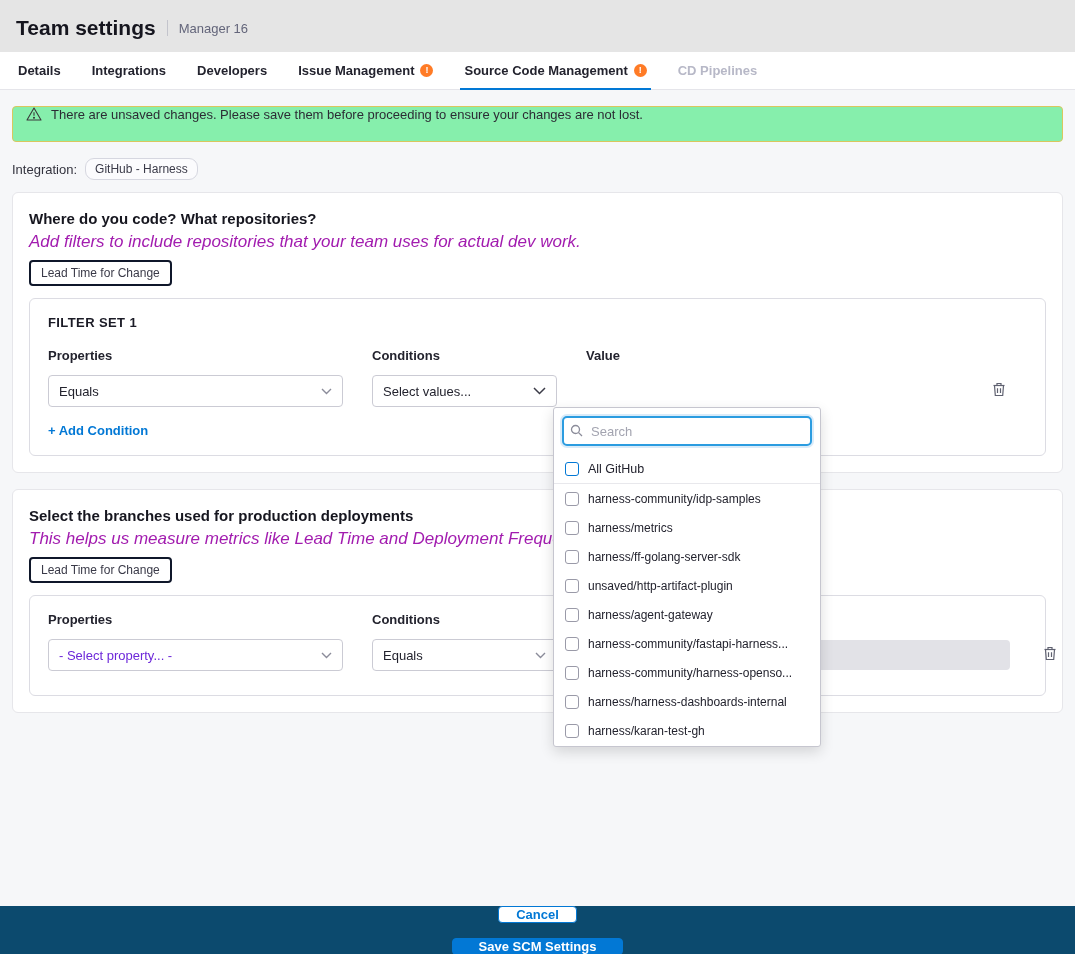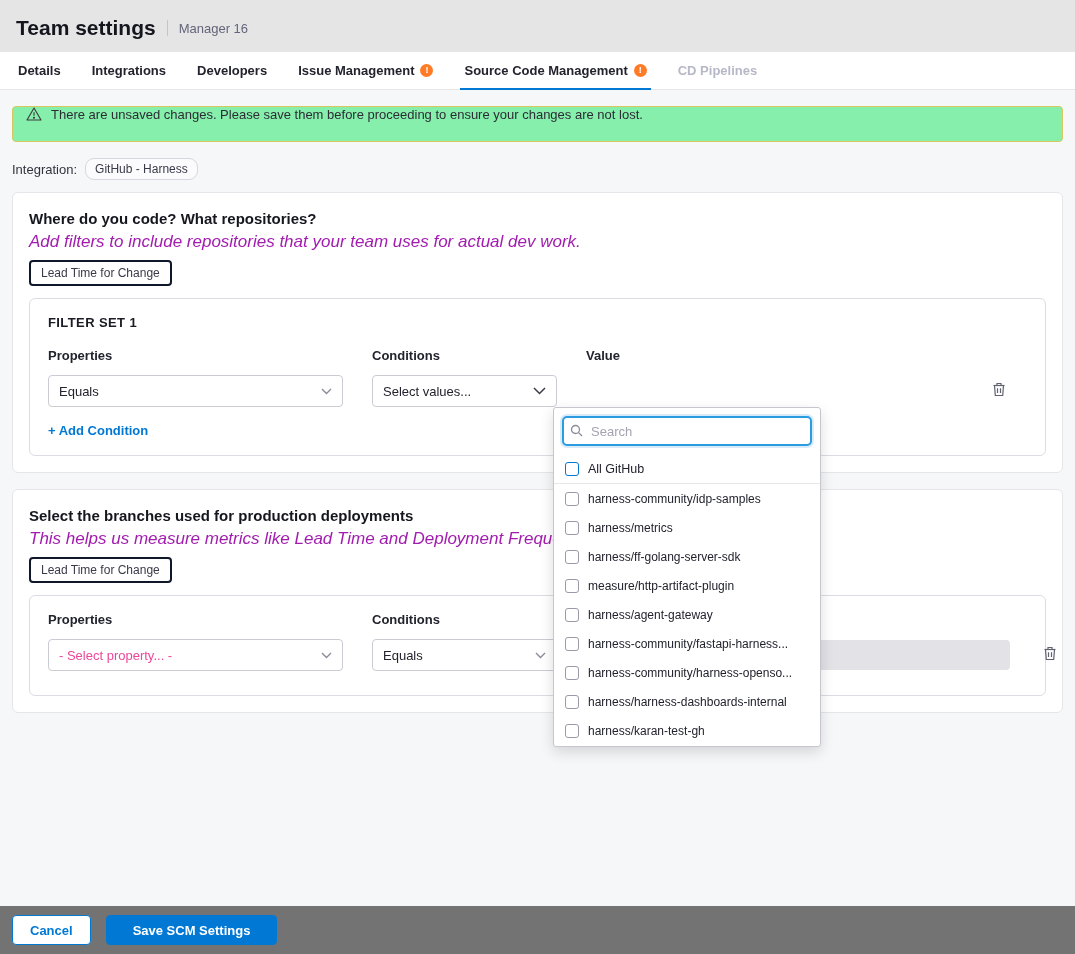--- a/index.html
+++ b/index.html
@@ -32,39 +32,39 @@
   .card { background:#fff; border:1px solid #e6e6ea; border-radius:6px; padding:16px; margin-bottom:16px; }
   .card-title { font-size:15px; font-weight:700; color:#16161f; line-height:20px; margin-bottom:4px; }
   .card-sub { font-size:17px; color:#a21caf; line-height:17px; margin-bottom:10px;font-style:italic; }
   .tag { display:inline-block; font-size:12px; padding:4px 10px; border:2px solid #0f172a; border-radius:4px; color:#3a3a48; background:#fff; margin-bottom:12px; }
 
   .filterbox { border:1px solid #dcdce3; border-radius:6px; padding:16px 18px; }
   .fs-title { font-size:13px; font-weight:700; letter-spacing:.4px; color:#1b1b26; margin-bottom:18px; }
   .cols { display:grid; grid-template-columns:295px 185px 424px 1fr; column-gap:29px; align-items:center; }
   .col-label { font-size:13px; font-weight:700; color:#23232e; margin-bottom:12px; }
   .select { height:32px; border:1px solid #cbcbd4; border-radius:4px; background:#fff; display:flex; align-items:center; justify-content:space-between; padding:0 10px; font-size:13px; color:#23232e; cursor:pointer; }
-  .select .ph { color:#ec4899; }
+  .select .ph { color:#6d28d9; }
   .trash-btn { background:none; border:none; cursor:pointer; justify-self:end; padding:4px; }
   .add-cond { margin-top:16px; font-size:13px; font-weight:700; color:#0278d5; cursor:pointer; display:inline-block; }
   .disabled-input { height:30px; background:#e2e2e7; border-radius:4px; width:100%; }
 
   
   .dropdown { position:absolute; left:553px; top:407px; width:268px; height:340px; background:#fff; border:1px solid #c6c6cf; border-radius:3px; box-shadow:0 5px 14px rgba(0,0,0,.14); z-index:10; overflow:hidden; }
   .dd-search-wrap { margin:8px; position:relative; }
   .dd-search-wrap svg { position:absolute; left:8px; top:8px; }
   .dd-search { width:100%; height:30px; border:2px solid #2b9ce0; border-radius:5px; box-shadow:0 0 0 2px rgba(2,120,213,.15); padding:0 8px 0 27px; font-size:13px; color:#23232e; outline:none; font-family:"Liberation Sans",sans-serif; }
   .dd-search::placeholder { color:#a3a4b0; }
   .dd-row { display:flex; align-items:center; gap:9px; padding:0 11px; height:30px; font-size:12.5px; color:#23232e; cursor:pointer; }
   .dd-row.allvals { border-bottom:1px solid #e8e8ec; }
   .cbx { width:14px; height:14px; border:1.5px solid #9a9aa8; border-radius:3px; background:#fff; flex-shrink:0; }
   .cbx.blue { border-color:#0278d5; }
   .dd-opt { height:29px; font-size:12px; }
 
   
-  .footer { height:48px; background:#737373; display:flex; align-items:center; gap:15px; padding:0 12px; }
+  .footer { height:48px; background:#0c4a6e; display:flex; align-items:center; gap:15px; padding:0 12px;flex-direction:column; }
   .btn { height:30px; border-radius:4px; font-size:13px; font-weight:700; cursor:pointer; font-family:"Liberation Sans",sans-serif; }
   .btn-outline { background:#fff; border:1.5px solid #0278d5; color:#0278d5; padding:0 17px; }
   .btn-primary { background:#0278d5; border:1px solid #0278d5; color:#fff; padding:0 26px; }
 </style>
 </head>
 <body>
 
 <div class="page">
 
   <div class="hdr">
@@ -214,21 +214,21 @@
     <div class="dd-row dd-opt">
       <span class="cbx"></span>
       <span>harness/metrics</span>
     </div>
     <div class="dd-row dd-opt">
       <span class="cbx"></span>
       <span>harness/ff-golang-server-sdk</span>
     </div>
     <div class="dd-row dd-opt">
       <span class="cbx"></span>
-      <span>measure/http-artifact-plugin</span>
+      <span>unsaved/http-artifact-plugin</span>
     </div>
     <div class="dd-row dd-opt">
       <span class="cbx"></span>
       <span>harness/agent-gateway</span>
     </div>
     <div class="dd-row dd-opt">
       <span class="cbx"></span>
       <span>harness-community/fastapi-harness...</span>
     </div>
     <div class="dd-row dd-opt">

